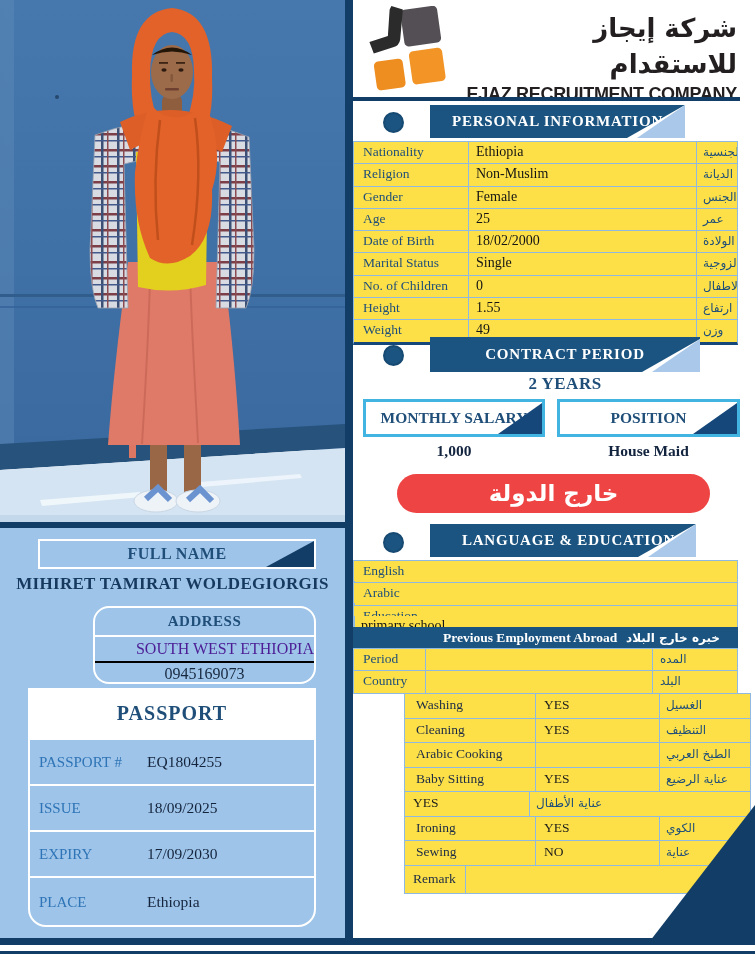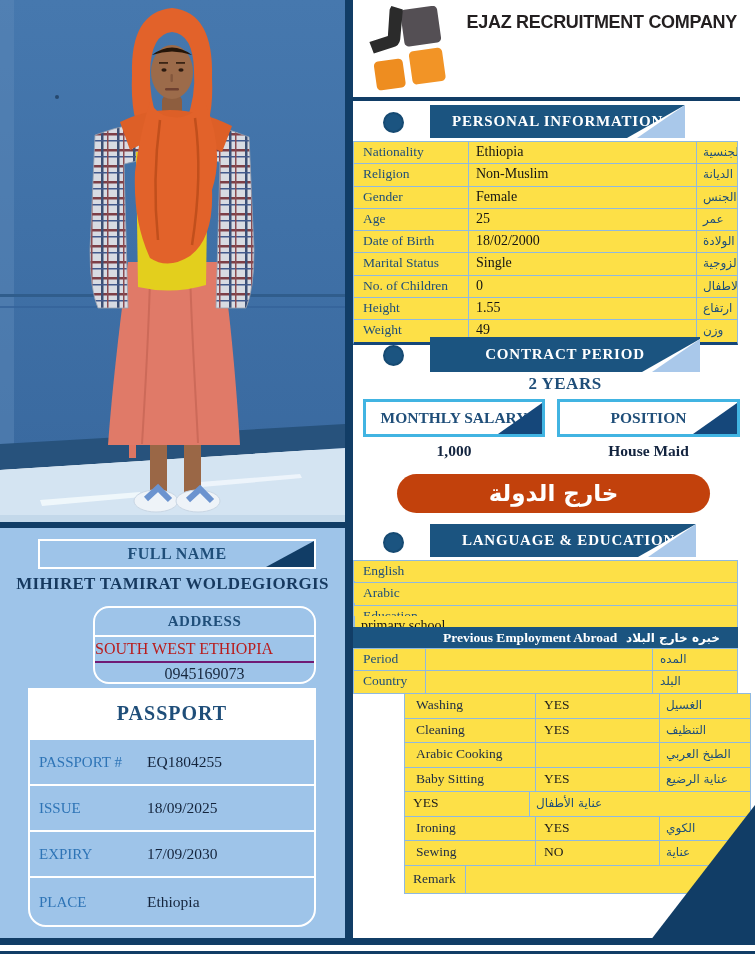--- a/index.html
+++ b/index.html
@@ -24,22 +24,22 @@
        box-sizing:border-box;text-align:center;line-height:25px;font-weight:bold;
        font-size:16px;color:#1f4e79;letter-spacing:0.5px;}
   .fullname-box .tri{position:absolute;right:0;bottom:0;width:0;height:0;
        border-bottom:26px solid #113d66;border-left:48px solid transparent;}
   .fullname-text{left:0;top:46px;width:345px;text-align:center;font-weight:bold;
        font-size:17px;color:#16395f;letter-spacing:0.3px;}
   .address-box{left:93px;top:78px;width:223px;height:78px;border:2px solid #fff;
        border-radius:16px;box-sizing:border-box;overflow:hidden;}
   .address-box .hdr{height:27px;line-height:26px;text-align:center;font-weight:bold;
        font-size:15px;color:#1f4e79;border-bottom:2px solid #fff;letter-spacing:0.5px;}
-  .address-box .ln1{height:24px;line-height:24px;text-align:left;font-size:16px;
-       color:#b91c1c;border-bottom:2px solid #701a75;}
+  .address-box .ln1{height:24px;line-height:24px;text-align:right;font-size:16px;
+       color:#4c1d95;border-bottom:2px solid #000000;}
   .address-box .ln2{height:23px;line-height:22px;text-align:center;font-size:16px;color:#17283f;}
   .passport-band{left:28px;top:160px;width:288px;height:50px;background:#fff;
        text-align:center;line-height:50px;font-weight:bold;font-size:20px;color:#1f4e79;
        letter-spacing:1px;}
   .pp-rows{left:28px;top:210px;width:288px;}
   .pp-row{position:relative;border:2px solid #fff;box-sizing:border-box;height:48px;
        margin-top:-2px;line-height:44px;white-space:nowrap;}
   .pp-row:first-child{margin-top:0;}
   .pp-row:last-child{height:51px;border-radius:0 0 18px 18px;line-height:47px;}
   .pp-label{display:inline-block;width:104px;padding-left:9px;color:#2e74b6;font-size:15px;}
@@ -77,21 +77,21 @@
   .p-table .c2{width:184px;padding-left:7px;}
   .p-table .c3{flex:1;padding-left:6px;margin-left:44px;}
 
   .duration{left:77px;top:374px;width:270px;text-align:center;font-weight:bold;
        font-size:17px;color:#1f4e79;letter-spacing:0.5px;}
   .sal-box{top:399px;height:38px;border:3px solid #41b4e2;box-sizing:border-box;background:#fff;
        text-align:center;line-height:31px;font-weight:bold;font-size:15.5px;color:#1f4e79;}
   .sal-box .tri{position:absolute;right:0;bottom:0;width:0;height:0;
        border-bottom:31px solid #15477a;border-left:44px solid transparent;}
   .sal-val{top:442px;text-align:center;font-weight:bold;font-size:15.5px;color:#13243f;}
-  .pill{left:44px;top:474px;width:313px;height:39px;background:#c2410c;border-radius:20px;
+  .pill{left:44px;top:474px;width:313px;height:39px;background:#ef4444;border-radius:20px;
        color:#fff;text-align:center;font-weight:bold;font-size:23px;line-height:39px;}
 
   .l-table{left:0;top:560px;width:385px;}
   .l-table .trow{height:21.3px;line-height:20px;flex-direction:column;}
   .l-table .c1{width:71px;padding-left:9px;}
   .l-table .c2{width:227px;padding-left:6px;}
   .l-table .c3{flex:1;padding-left:7px;}
 
   .prev-band{left:0;top:627px;width:385px;height:21px;background:#1b5480;display:flex;
        align-items:center;justify-content:space-between;box-sizing:border-box;
@@ -231,20 +231,21 @@
       <svg width="88" height="88" viewBox="0 0 100 100">
         <g transform="rotate(-8 50 50)">
           <rect x="46" y="4" width="42" height="42" rx="5" fill="#544f54"></rect>
           <rect x="8" y="58" width="33" height="33" rx="5" fill="#ee8d20"></rect>
           <rect x="49" y="52" width="38" height="38" rx="5" fill="#f29426"></rect>
         </g>
         <path d="M30,0 L43,4 L40,38 Q39,45 32,47 L10,54 L5,41 L26,34 L28,4 Z" fill="#2b2b2b"></path>
       </svg>
     </div>
     <div class="abs logo-text">
+      <div class="logo-ar ar">شركة إيجاز للاستقدام</div>
       <div class="logo-en">EJAZ RECRUITMENT COMPANY</div>
     </div>
     <div class="abs logo-underline"></div>
 
     <div class="abs bullet" style="left:30px;top:112px;"></div>
     <div class="abs banner" style="left:77px;top:105px;width:255px;height:33px;line-height:33px;">
       <span>PERSONAL INFORMATION</span>
     </div>
 
     <div class="abs tbl p-table">

